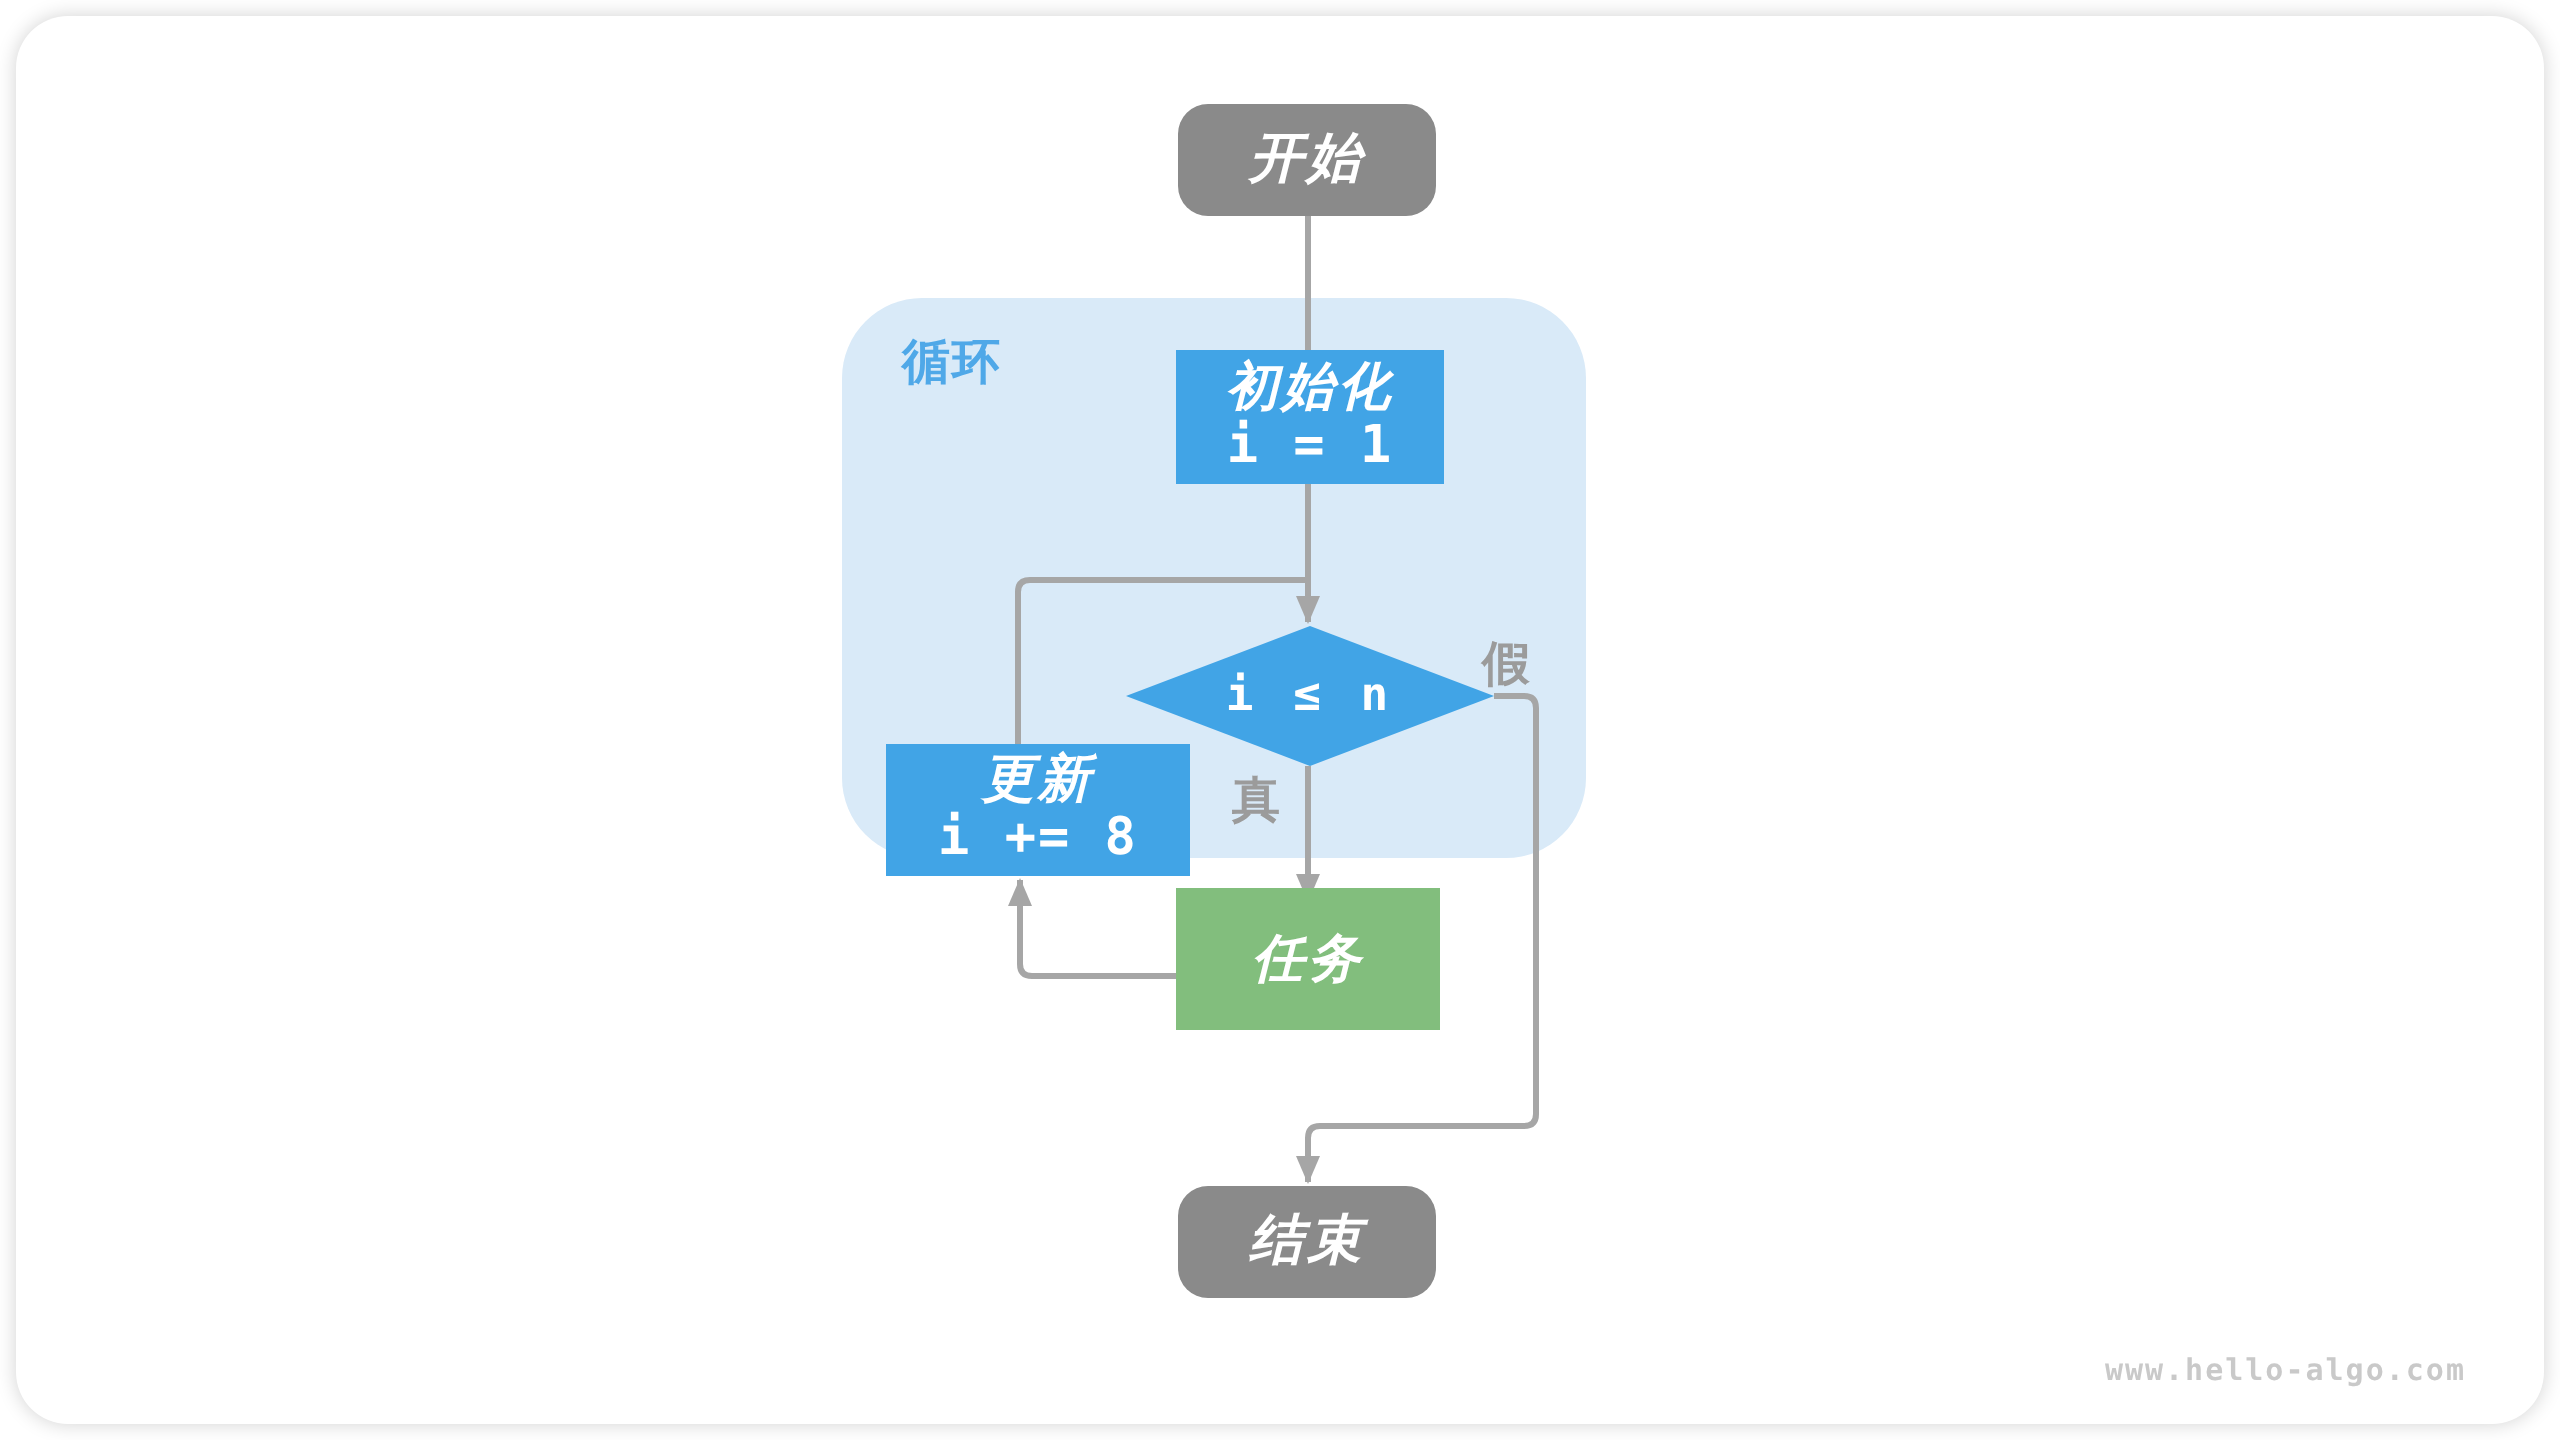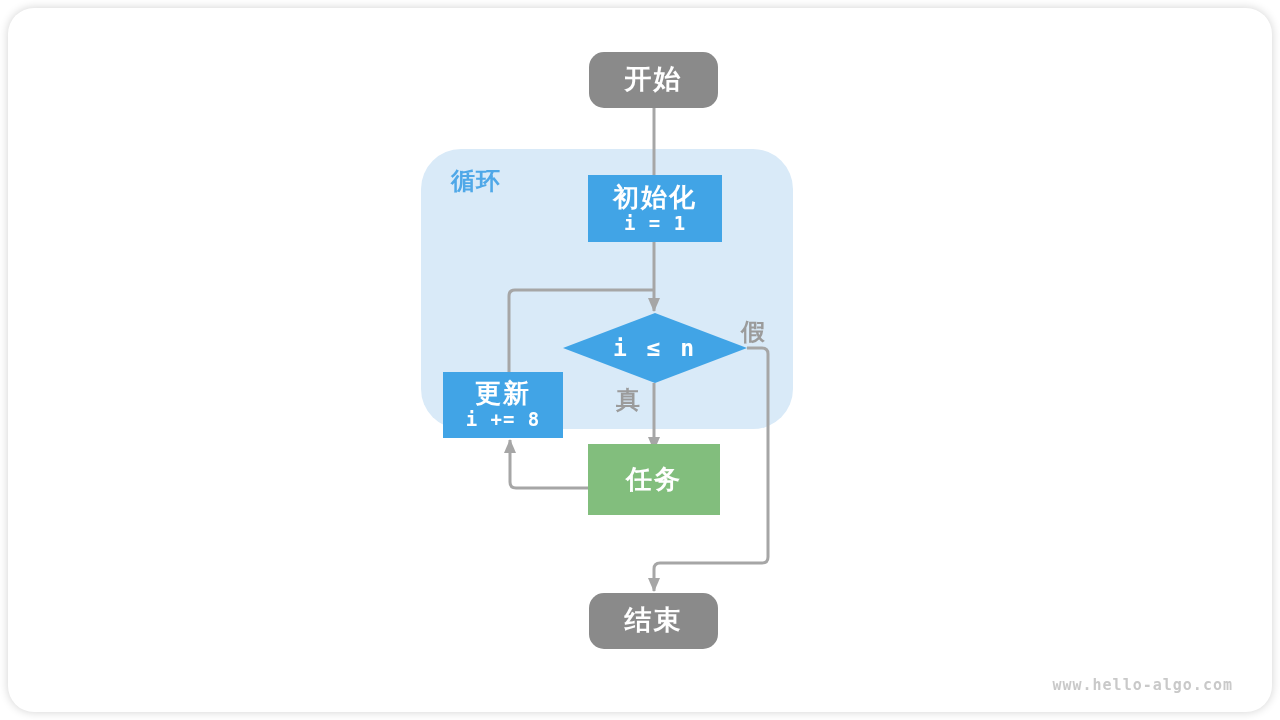--- a/index.html
+++ b/index.html
@@ -22,22 +22,22 @@
     font-size:24px;font-weight:bold;letter-spacing:1px;
   }
   svg.connectors{position:absolute;left:0;top:0;pointer-events:none;}
   .connector{stroke:var(--connector_gray,#a6a6a6);stroke-width:3;fill:none;}
   .arrowhead{fill:var(--connector_gray,#a6a6a6);}
   .node{
     position:absolute;display:flex;flex-direction:column;
     align-items:center;justify-content:center;
     color:#ffffff;font-weight:bold;text-align:center;line-height:1.15;
   }
-  .node .cjk{font-size:26px;letter-spacing:2px;}
-  .node .code{font-family:"DejaVu Sans Mono",monospace;font-size:19px;letter-spacing:1px;}
+  .node .cjk{font-size:26px;letter-spacing:2px;font-style:italic;}
+  .node .code{font-family:"DejaVu Sans Mono",monospace;font-size:26px;letter-spacing:1px;}
   .terminal{
     background:var(--node_gray,#8a8a8a);border-radius:15px;
     width:129px;height:56px;
   }
   .terminal .cjk{font-size:27px;}
   .process-blue{background:var(--node_blue,#41a4e6);}
   .process-green{background:var(--node_green,#82be7d);}
   .diamond{
     background:var(--node_blue,#41a4e6);
     clip-path:polygon(50% 0,100% 50%,50% 100%,0 50%);
@@ -82,21 +82,21 @@
 
 <div class="node process-blue" style="left:588px;top:175px;width:134px;height:67px;">
   <span class="cjk">初始化</span>
   <span class="code">i = 1</span>
 </div>
 
 <div class="node diamond" style="left:563px;top:313px;width:184px;height:70px;">
   <span class="code">i ≤ n</span>
 </div>
 
-<div class="node process-blue" style="left:443px;top:372px;width:120px;height:66px;">
+<div class="node process-blue" style="left:443px;top:372px;width:152px;height:66px;">
   <span class="cjk">更新</span>
   <span class="code">i += 8</span>
 </div>
 
 <div class="node process-green" style="left:588px;top:444px;width:132px;height:71px;">
   <span class="cjk">任务</span>
 </div>
 
 <div class="node terminal" style="left:589px;top:593px;height:56px;align-items:center;">
   <span class="cjk">结束</span>

